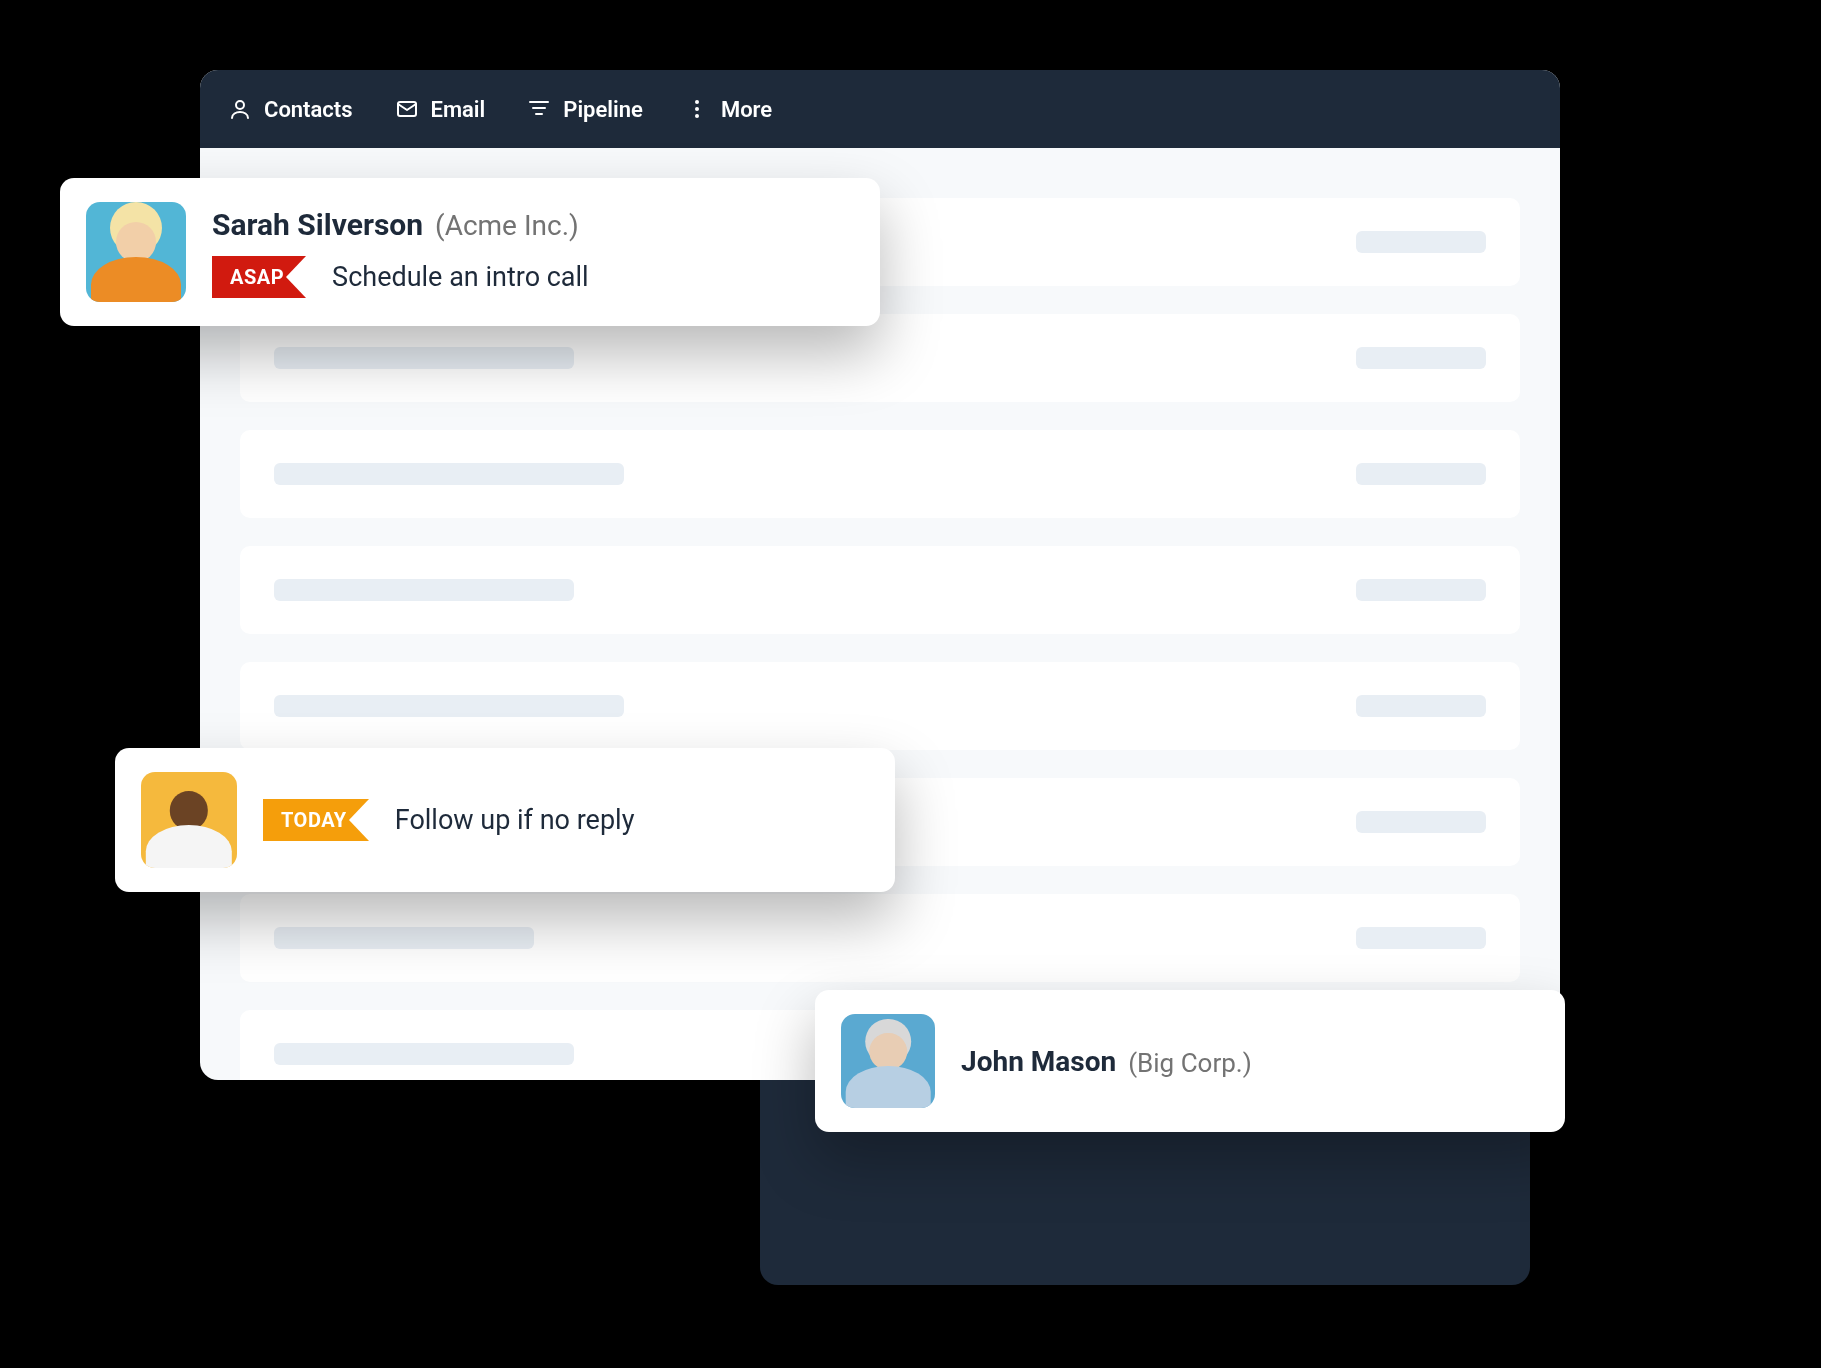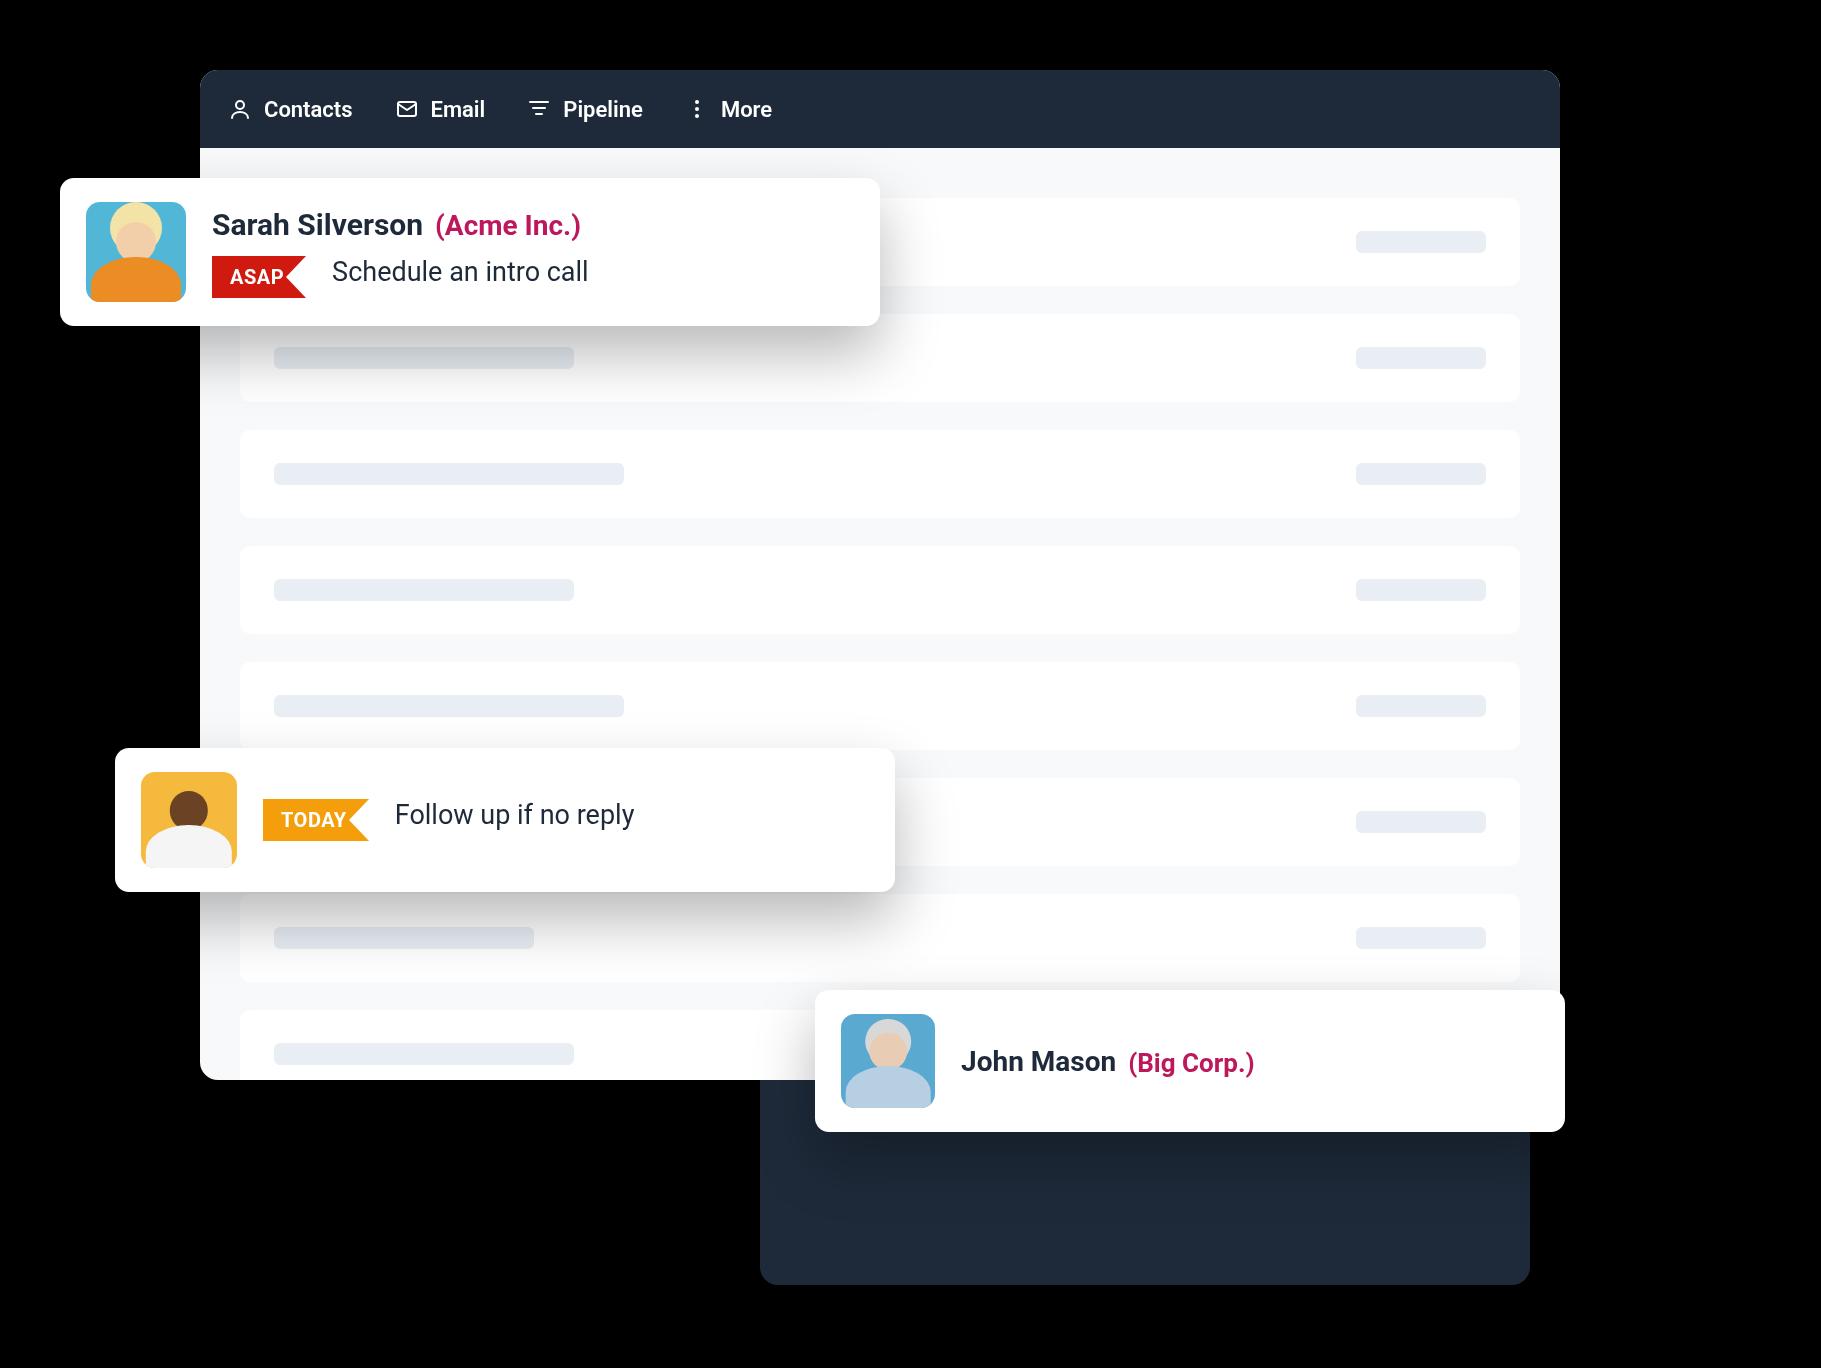--- a/index.html
+++ b/index.html
@@ -133,25 +133,25 @@
   .card-1 .avatar::before { background:#f2cfa8; box-shadow: 0 -14px 0 6px #f4e3a6; }
   .card-1 .avatar::after  { background:#ec8c25; }
   .card-2 .avatar::before { background:#6b4324; }
   .card-2 .avatar::after  { background:#f5f5f5; }
   .card-3 .avatar::before { background:#e8cdb4; box-shadow: 0 -10px 0 4px #d8d8d8; }
   .card-3 .avatar::after  { background:#b7cfe3; }
 
   .card-body { display: flex; flex-direction: column; gap: 14px; }
   .name-row { display: flex; align-items: flex-end; gap: 12px; }
   .contact-name { font-size: 30px; font-weight: 700; color: #1e2a3a; }
-  .contact-company { font-size: 28px; font-weight: 700; color: #be185d; }
+  .contact-company { font-size: 28px; font-weight: 400; color: #737373; }
   .card-3 .contact-name { font-size: 28px; }
   .card-3 .contact-company { font-size: 26px; }
 
-  .action-row { display: flex; gap: 26px; }
+  .action-row { display: flex; align-items: center; gap: 26px; }
 
   .tag {
     position: relative;
     height: 42px;
     display: flex;
     align-items: center;
     padding: 0 22px 0 18px;
     font-size: 20px;
     font-weight: 700;
     letter-spacing: 0.5px;

